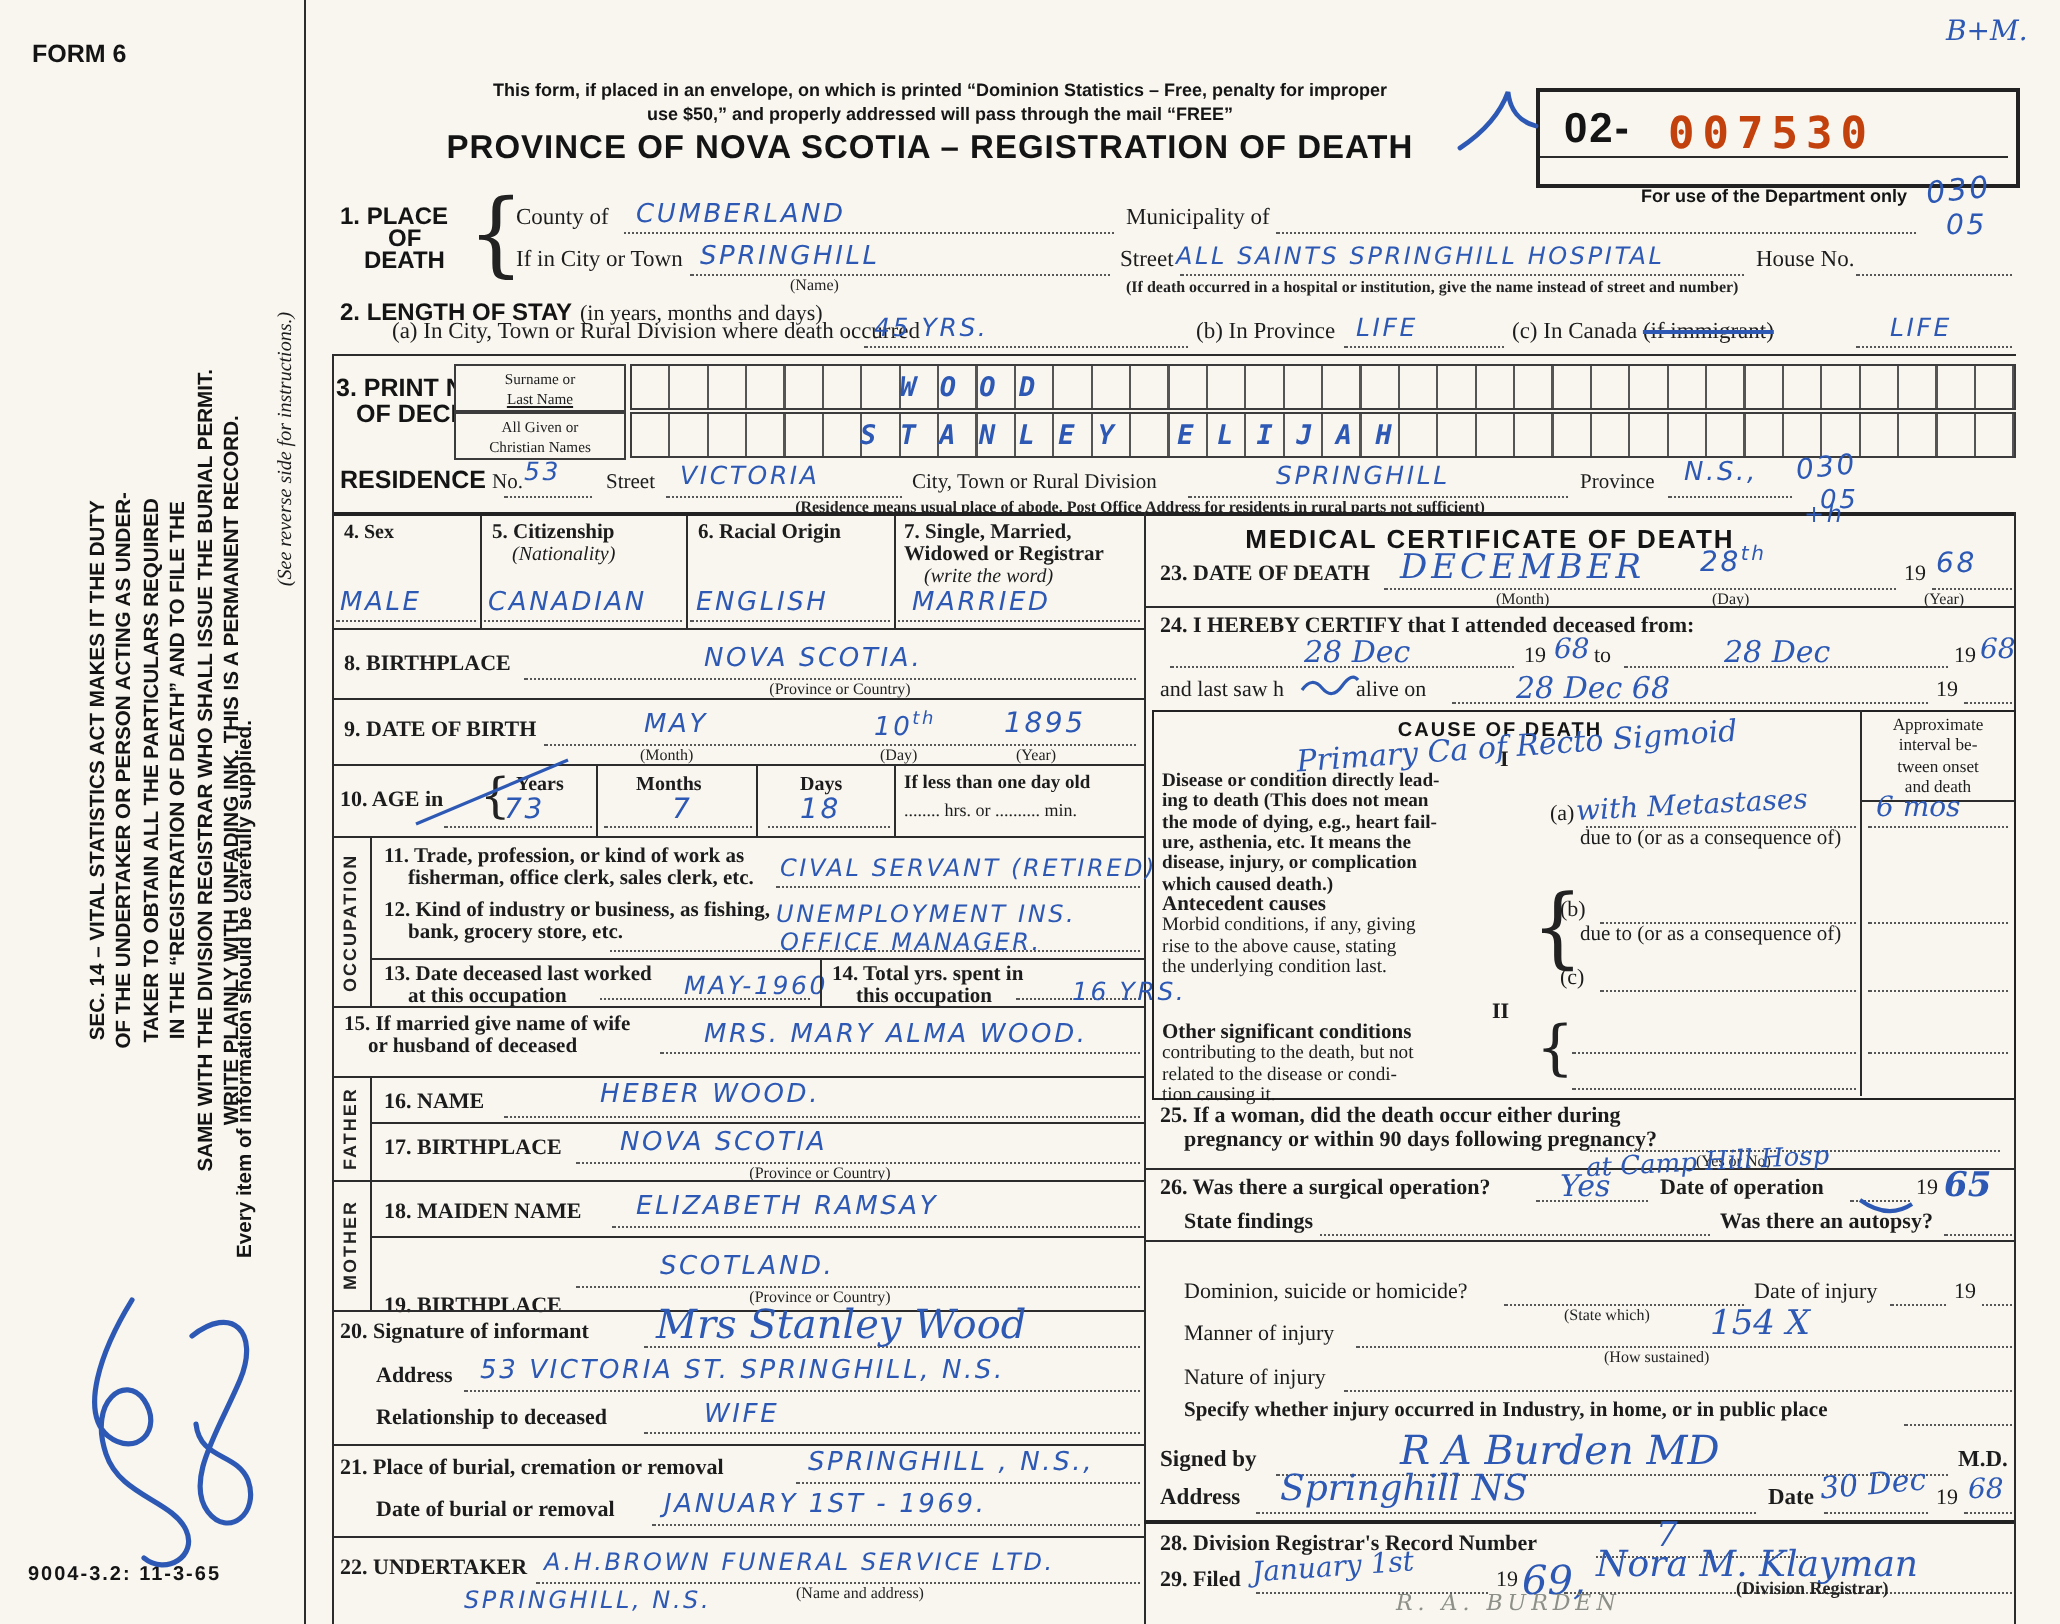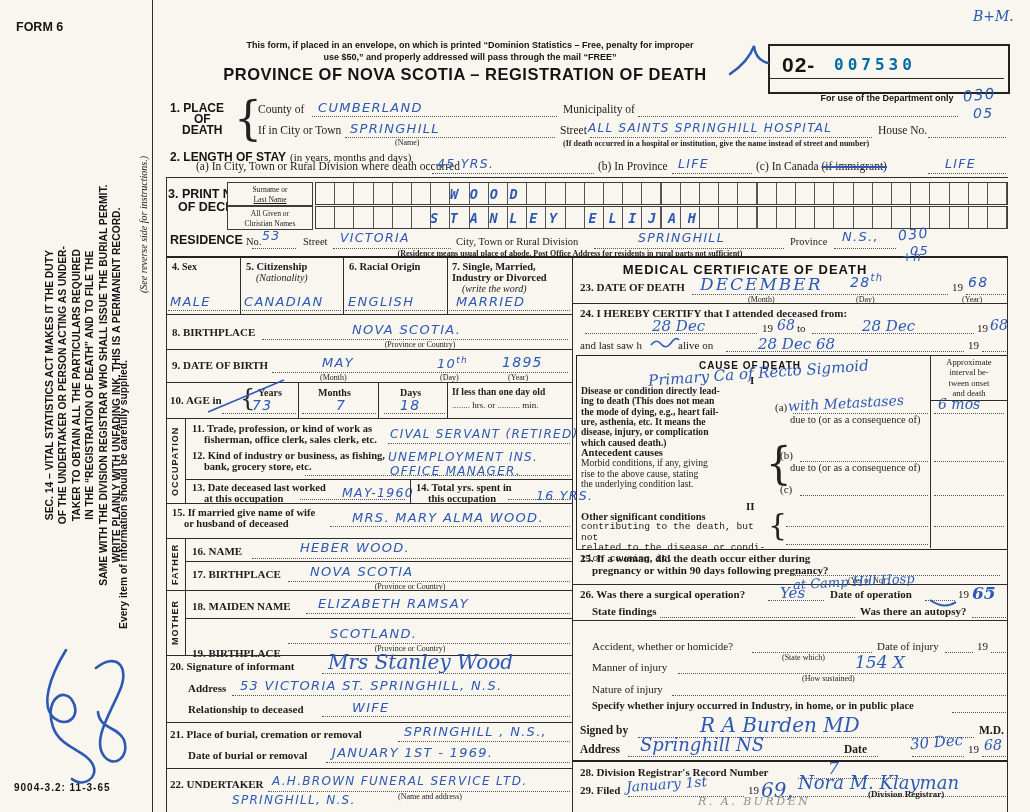--- a/index.html
+++ b/index.html
@@ -8,21 +8,21 @@
   .abs{position:absolute;white-space:nowrap;}
   .ser{font-family:"Liberation Serif",serif;color:#1c1c1c;}
   .sans{font-family:"Liberation Sans",sans-serif;color:#141414;}
   .b{font-weight:bold;}
   .i{font-style:italic;}
   .ctr{text-align:center;}
   .cap{font-size:8px;font-family:"Liberation Serif",serif;color:#232323;}
   .hw{font-family:"DejaVu Sans",sans-serif;font-style:italic;color:#2d59b5;font-size:12.5px;
       letter-spacing:1.3px;white-space:nowrap;}
   .cur{font-family:"DejaVu Serif",serif;font-style:italic;color:#2d59b5;white-space:nowrap;}
-  .stamp{font-family:"DejaVu Sans Mono",monospace;font-weight:bold;color:#0369a1;font-size:16px;letter-spacing:4px;}
+  .stamp{font-family:"DejaVu Sans Mono",monospace;font-weight:bold;color:#c2410c;font-size:22px;letter-spacing:4px;}
   .pencil{font-family:"DejaVu Serif",serif;font-style:italic;color:#8d9088;letter-spacing:2.5px;font-size:11px;}
   .strike{text-decoration:line-through;text-decoration-thickness:1.6px;text-decoration-color:#2d59b5;}
   .dotl{position:absolute;border-bottom:1.4px dotted #575757;height:2px;}
   .hl{position:absolute;background:#2c2c2c;height:1px;}
   .hl2{position:absolute;background:#222;height:2px;}
   .vl{position:absolute;background:#2c2c2c;width:1px;}
   .gridrow{position:absolute;border:1.2px solid #3c3c3c;
      background:repeating-linear-gradient(90deg,transparent 0,transparent 18.1px,#555 18.1px,#555 19.2px);}
   .cells{position:absolute;font-family:"DejaVu Sans Mono",monospace;font-style:italic;color:#2d59b5;
      font-size:13.5px;letter-spacing:11.7px;font-weight:bold;}
@@ -145,21 +145,21 @@
   <div class="vl" style="left:1007px;top:256px;height:556px;"></div>
 
   <div class="vl" style="left:240px;top:258px;height:56px;"></div>
   <div class="vl" style="left:343px;top:258px;height:56px;"></div>
   <div class="vl" style="left:447px;top:258px;height:56px;"></div>
   <div class="abs ser b" style="left:172px;top:261px;font-size:10px;">4. Sex</div>
   <div class="abs ser b" style="left:246px;top:261px;font-size:10.5px;">5. Citizenship</div>
   <div class="abs ser i" style="left:256px;top:272px;font-size:10px;">(Nationality)</div>
   <div class="abs ser b" style="left:349px;top:261px;font-size:10.5px;">6. Racial Origin</div>
   <div class="abs ser b" style="left:452px;top:261px;font-size:10.5px;">7. Single, Married,</div>
-  <div class="abs ser b" style="left:452px;top:272px;font-size:10.5px;">Industry or Divorced</div>
+  <div class="abs ser b" style="left:452px;top:272px;font-size:10.5px;">Widowed or Registrar</div>
   <div class="abs ser i" style="left:462px;top:283px;font-size:10px;">(write the word)</div>
   <div class="abs hw" style="left:170px;top:294px;font-size:13px;">MALE</div>
   <div class="abs hw" style="left:244px;top:294px;font-size:13px;">CANADIAN</div>
   <div class="abs hw" style="left:348px;top:294px;font-size:13px;">ENGLISH</div>
   <div class="abs hw" style="left:456px;top:294px;font-size:13px;">MARRIED</div>
   <div class="dotl" style="left:168px;top:308px;width:70px;"></div>
   <div class="dotl" style="left:242px;top:308px;width:99px;"></div>
   <div class="dotl" style="left:345px;top:308px;width:100px;"></div>
   <div class="dotl" style="left:449px;top:308px;width:121px;"></div>
   <div class="hl" style="left:166px;top:314px;width:406px;"></div>
@@ -343,21 +343,21 @@
   <div class="abs brace" style="left:766px;top:444px;font-size:40px;transform:scaleY(1.1);">{</div>
   <div class="abs ser" style="left:780px;top:449px;font-size:11px;">(b)</div>
   <div class="dotl" style="left:800px;top:459px;width:128px;"></div>
   <div class="dotl" style="left:934px;top:459px;width:70px;"></div>
   <div class="abs ser" style="left:790px;top:462px;font-size:10.5px;">due to (or as a consequence of)</div>
   <div class="abs ser" style="left:780px;top:483px;font-size:11px;">(c)</div>
   <div class="dotl" style="left:800px;top:493px;width:128px;"></div>
   <div class="dotl" style="left:934px;top:493px;width:70px;"></div>
   <div class="abs ser b" style="left:746px;top:500px;font-size:11px;">II</div>
   <div class="abs ser b" style="left:581px;top:511px;font-size:10.5px;">Other significant conditions</div>
-  <div class="abs ser" style="left:581px;top:522px;font-size:9.6px;line-height:1.1;white-space:normal;width:190px;font-family:Liberation Mono, monospace;">
+  <div class="abs ser" style="left:581px;top:522px;font-size:9.6px;line-height:1.1;white-space:normal;width:190px;">
     <div>contributing to the death, but not</div>
     <div>related to the disease or condi-</div>
     <div>tion causing it.</div>
   </div>
   <div class="abs brace" style="left:768px;top:510px;font-size:30px;">{</div>
   <div class="dotl" style="left:786px;top:524px;width:142px;"></div>
   <div class="dotl" style="left:934px;top:524px;width:70px;"></div>
   <div class="dotl" style="left:786px;top:542px;width:142px;"></div>
 
   <div class="abs ser b" style="left:580px;top:552px;font-size:11px;">25. If a woman, did the death occur either during</div>
@@ -373,21 +373,21 @@
   <div class="dotl" style="left:925px;top:598px;width:30px;"></div>
   <div class="abs cur" style="left:793px;top:574px;font-size:13px;transform:rotate(-3deg);">at Camp Hill Hosp</div>
   <div class="abs ser" style="left:958px;top:588px;font-size:11px;">19</div>
   <div class="abs cur" style="left:972px;top:583px;font-size:17px;font-weight:bold;">65</div>
   <div class="abs ser b" style="left:592px;top:605px;font-size:11px;">State findings</div>
   <div class="dotl" style="left:660px;top:615px;width:195px;"></div>
   <div class="abs ser b" style="left:860px;top:605px;font-size:11px;">Was there an autopsy?</div>
   <div class="dotl" style="left:972px;top:615px;width:34px;"></div>
   <div class="hl" style="left:572px;top:620px;width:435px;"></div>
 
-  <div class="abs ser" style="left:592px;top:640px;font-size:11px;">Accident, whether or homicide?</div>
+  <div class="abs ser" style="left:592px;top:640px;font-size:11px;">Dominion, suicide or homicide?</div>
   <div class="dotl" style="left:752px;top:650px;width:120px;"></div>
   <div class="abs cap" style="left:782px;top:653px;">(State which)</div>
   <div class="abs ser" style="left:877px;top:640px;font-size:11px;">Date of injury</div>
   <div class="dotl" style="left:945px;top:650px;width:28px;"></div>
   <div class="abs ser" style="left:977px;top:640px;font-size:11px;">19</div>
   <div class="dotl" style="left:991px;top:650px;width:15px;"></div>
   <div class="abs ser" style="left:592px;top:661px;font-size:11px;">Manner of injury</div>
   <div class="dotl" style="left:678px;top:671px;width:328px;"></div>
   <div class="abs cap" style="left:802px;top:674px;">(How sustained)</div>
   <div class="abs cur" style="left:855px;top:652px;font-size:17px;">154 X</div>
@@ -396,21 +396,21 @@
   <div class="abs ser b" style="left:592px;top:700px;font-size:10.5px;">Specify whether injury occurred in Industry, in home, or in public place</div>
   <div class="dotl" style="left:952px;top:710px;width:54px;"></div>
 
   <div class="abs ser b" style="left:580px;top:724px;font-size:11.5px;">Signed by</div>
   <div class="dotl" style="left:638px;top:735px;width:336px;"></div>
   <div class="abs cur" style="left:700px;top:713px;font-size:20px;">R A Burden MD</div>
   <div class="abs ser b" style="left:979px;top:724px;font-size:11.5px;">M.D.</div>
   <div class="abs ser b" style="left:580px;top:743px;font-size:11.5px;">Address</div>
   <div class="dotl" style="left:628px;top:754px;width:250px;"></div>
   <div class="abs cur" style="left:640px;top:734px;font-size:18px;">Springhill NS</div>
-  <div class="abs ser b" style="left:844px;top:743px;font-size:11.5px;">Date</div>
+  <div class="abs ser b" style="left:884px;top:743px;font-size:11.5px;">Date</div>
   <div class="dotl" style="left:912px;top:754px;width:52px;"></div>
   <div class="abs cur" style="left:910px;top:733px;font-size:15px;transform:rotate(-5deg);">30 Dec</div>
   <div class="abs ser" style="left:968px;top:743px;font-size:11px;">19</div>
   <div class="dotl" style="left:982px;top:754px;width:24px;"></div>
   <div class="abs cur" style="left:984px;top:737px;font-size:14px;">68</div>
   <div class="hl2" style="left:572px;top:760px;width:435px;"></div>
 
   <div class="abs ser b" style="left:580px;top:766px;font-size:11px;">28. Division Registrar's Record Number</div>
   <div class="dotl" style="left:798px;top:776px;width:105px;"></div>
   <div class="abs cur" style="left:828px;top:758px;font-size:17px;">7</div>

